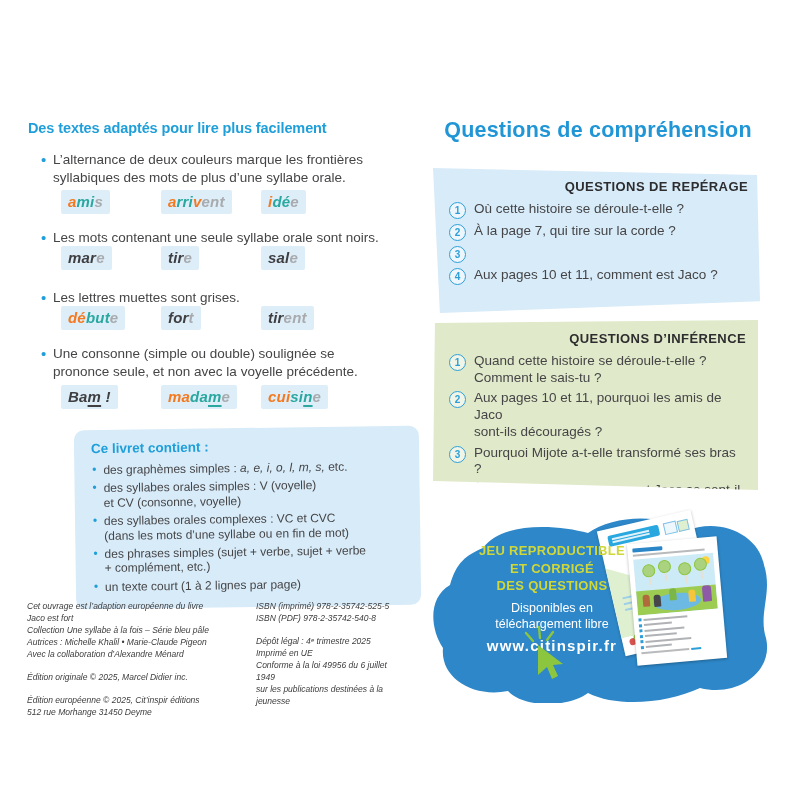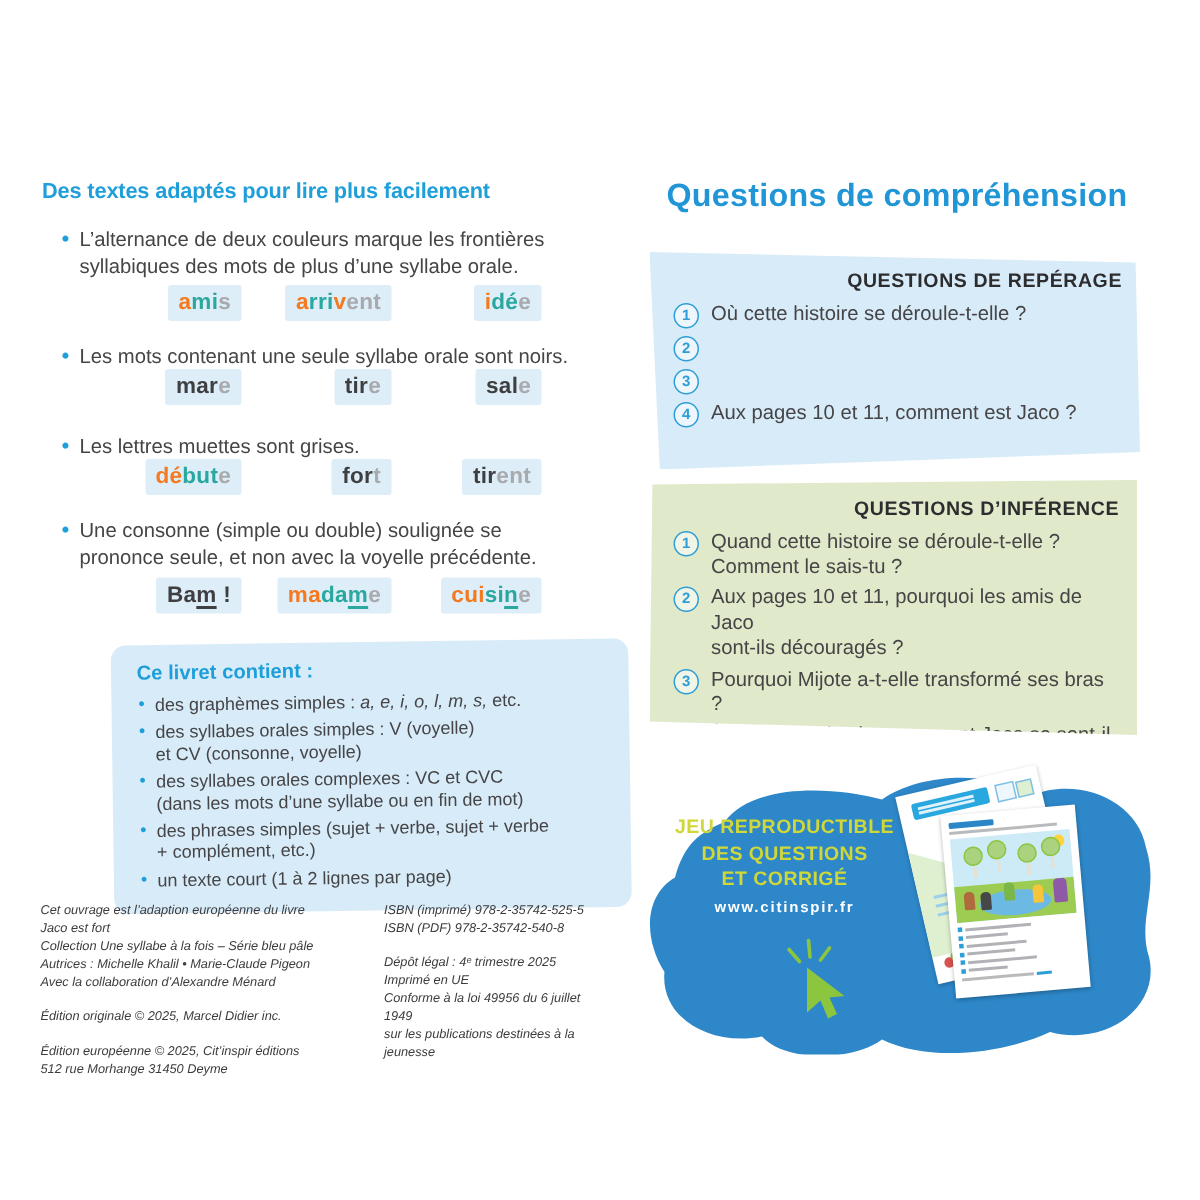--- a/index.html
+++ b/index.html
@@ -15,21 +15,21 @@
   .left-col{position:absolute;left:28px;top:0;width:372px;}
   .left-title{position:absolute;top:120px;left:0;width:372px;
     font-size:14.5px;font-weight:bold;color:#1f9fda;letter-spacing:-0.1px;}
   .bullet{position:absolute;left:12px;width:372px;padding-left:13px;box-sizing:border-box;
     font-size:13.5px;line-height:1.32;color:#454547;}
   .bullet::before{content:"\2022";color:#1f9fda;position:absolute;left:1px;top:-1px;font-size:15px;}
   .b1{top:151px;} .b2{top:229px;} .b3{top:289px;} .b4{top:345px;}
 
   .word-row{position:absolute;left:33px;display:flex;}
   .r1{top:190px;} .r2{top:246px;} .r3{top:306px;} .r4{top:385px;}
-  .word-cell{width:100px;text-align:right;}
+  .word-cell{width:100px;text-align:left;font-style:italic;}
   .chip{display:inline-block;background:#ddeef9;padding:3px 7px 4px 7px;
     font-weight:bold;font-size:15px;letter-spacing:0.2px;border-radius:2px;}
   .c-o{color:#f4791f;} .c-t{color:#2aa79f;} .c-g{color:#a8aaad;} .c-k{color:#3f3f41;}
   .u{text-decoration:underline;text-decoration-thickness:1.5px;text-underline-offset:2.5px;}
 
   .booklet-box{position:absolute;left:47px;top:428px;width:311px;
     background:#d8ebf8;border-radius:10px;padding:11px 17px 11px 17px;
     transform:rotate(-0.8deg);}
   .box-title{font-size:13.5px;font-weight:bold;color:#1f9fda;margin-bottom:7px;}
   .box-item{position:relative;padding-left:12px;font-size:12px;line-height:1.2;
@@ -57,26 +57,26 @@
   .q-heading{text-align:right;font-size:13px;font-weight:bold;color:#2d2d2f;
     letter-spacing:0.4px;margin-bottom:7px;line-height:15px;}
   .q-item{display:flex;gap:8px;margin-bottom:4px;}
   .q-num{flex:0 0 auto;width:15px;height:15px;border:1.5px solid #2d9fd8;border-radius:50%;
     color:#2d9fd8;font-size:10px;font-weight:bold;display:flex;align-items:center;
     justify-content:center;margin-top:1px;background:rgba(255,255,255,0.55);}
   .q-text{font-size:13.5px;color:#454547;line-height:1.24;white-space:pre-line;}
 
   
   .blob-svg{position:absolute;left:428px;top:503px;width:348px;height:200px;z-index:1;}
-  .blob-text{position:absolute;left:433px;top:542px;width:180px;text-align:center;z-index:4;}
+  .blob-text{position:absolute;left:462px;top:542px;width:180px;text-align:center;z-index:4;}
   .blob-title-line{font-size:13px;font-weight:bold;color:#cfd838;line-height:1.35;
     letter-spacing:0.3px;}
   .blob-sub{margin-top:5px;}
   .blob-sub-line{font-size:12.5px;color:#ffffff;line-height:1.28;}
-  .blob-url{margin-top:5px;font-size:10px;font-weight:bold;color:#ffffff;letter-spacing:1.2px;}
+  .blob-url{margin-top:5px;font-size:15px;font-weight:bold;color:#ffffff;letter-spacing:1.2px;}
   .cursor-svg{position:absolute;left:521px;top:623px;width:52px;height:58px;z-index:5;}
 
   
   .thumb-back{position:absolute;left:610px;top:519px;width:96px;height:128px;background:#ffffff;
     transform:rotate(-13deg);box-shadow:0 1px 3px rgba(0,0,0,0.25);z-index:2;}
   .tb-banner{position:absolute;left:9px;top:7px;width:52px;height:11px;background:#29a8e0;border-radius:2px;}
   .tb-banner::after{content:"";position:absolute;left:4px;top:3px;width:38px;height:2px;background:rgba(255,255,255,0.85);box-shadow:0 3px 0 rgba(255,255,255,0.85);}
   .tb-sq1{position:absolute;left:66px;top:7px;width:11px;height:10px;border:1px solid #7fc0e6;background:#eef7fc;}
   .tb-sq2{position:absolute;left:80px;top:8px;width:9px;height:9px;border:1px solid #7fc0e6;background:#dff0d0;}
   .tb-wedge{position:absolute;left:0;top:38px;width:24px;height:72px;background:#dff0d0;
@@ -187,20 +187,21 @@
   <div class="right-title">Questions de compréhension</div>
 
   <div class="q-box q-blue">
     <div class="q-heading">QUESTIONS DE REPÉRAGE</div>
     <div class="q-item">
         <span class="q-num">1</span>
         <span class="q-text">Où cette histoire se déroule-t-elle ?</span>
       </div>
     <div class="q-item">
         <span class="q-num">2</span>
+        <span class="q-text">À la page 7, qui tire sur la corde ?</span>
       </div>
     <div class="q-item">
         <span class="q-num">3</span>
       </div>
     <div class="q-item">
         <span class="q-num">4</span>
         <span class="q-text">Aux pages 10 et 11, comment est Jaco ?</span>
       </div>
   </div>
 
@@ -228,22 +229,26 @@
   </div>
 
   <svg class="blob-svg" viewBox="0 0 348 200">
     <path fill="#2d87c8" d="M55,45 C75,18 130,22 160,30 C185,12 235,10 258,28 C290,14 330,30 336,62
       C345,90 330,110 338,135 C346,168 310,195 272,185 C240,200 190,205 160,190
       C140,205 95,205 80,188 C45,195 12,175 15,145 C2,125 0,95 22,82 C28,60 38,52 55,45 Z"></path>
   </svg>
 
   <div class="blob-text">
     <div class="blob-title-line">JEU REPRODUCTIBLE</div>
+    <div class="blob-title-line">ET CORRIGÉ</div>
     <div class="blob-title-line">DES QUESTIONS</div>
-    <div class="blob-title-line">ET CORRIGÉ</div>
+    <div class="blob-sub">
+      <div class="blob-sub-line">Disponibles en</div>
+      <div class="blob-sub-line">téléchargement libre</div>
+    </div>
     <div class="blob-url">www.citinspir.fr</div>
   </div>
 
   <svg class="cursor-svg" viewBox="0 0 52 58">
     <g stroke="#8cc63e" stroke-width="2.4" stroke-linecap="round">
       <line x1="12" y1="18" x2="5" y2="10"></line>
       <line x1="19" y1="15" x2="18" y2="4"></line>
       <line x1="26" y1="17" x2="32" y2="9"></line>
     </g>
     <path fill="#8cc63e" d="M17,22 L17,52 L26,44 L31,56 L37,53 L32,42 L42,41 Z"></path>

